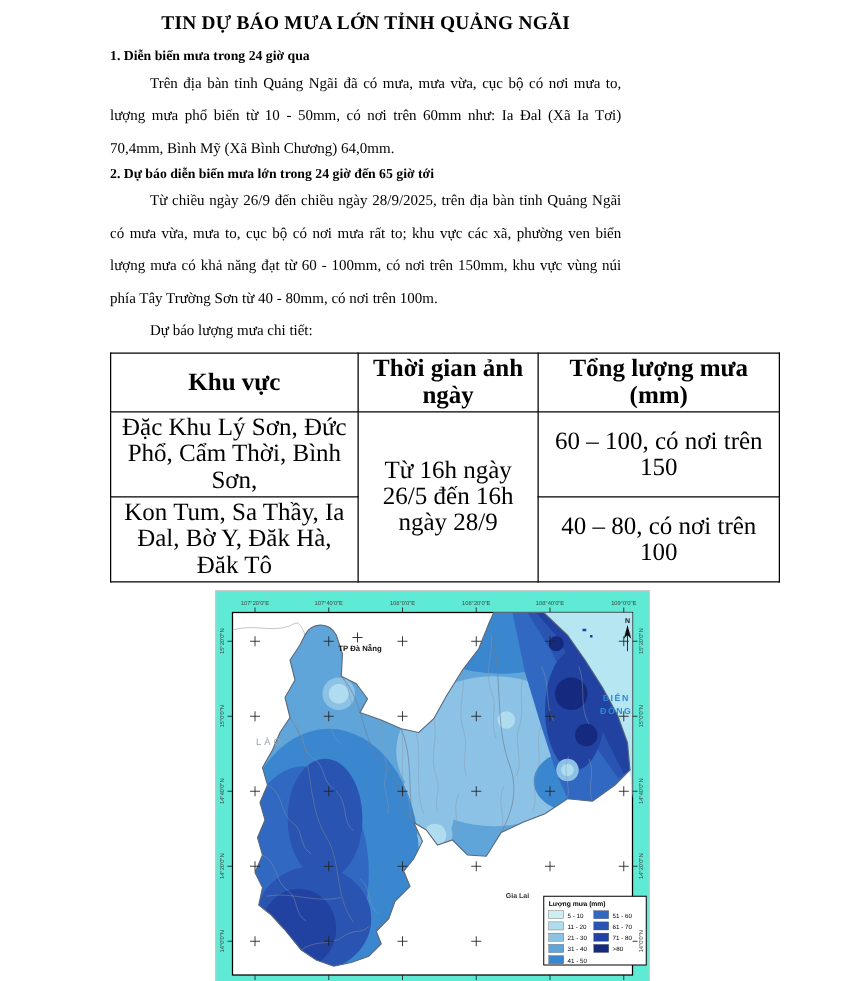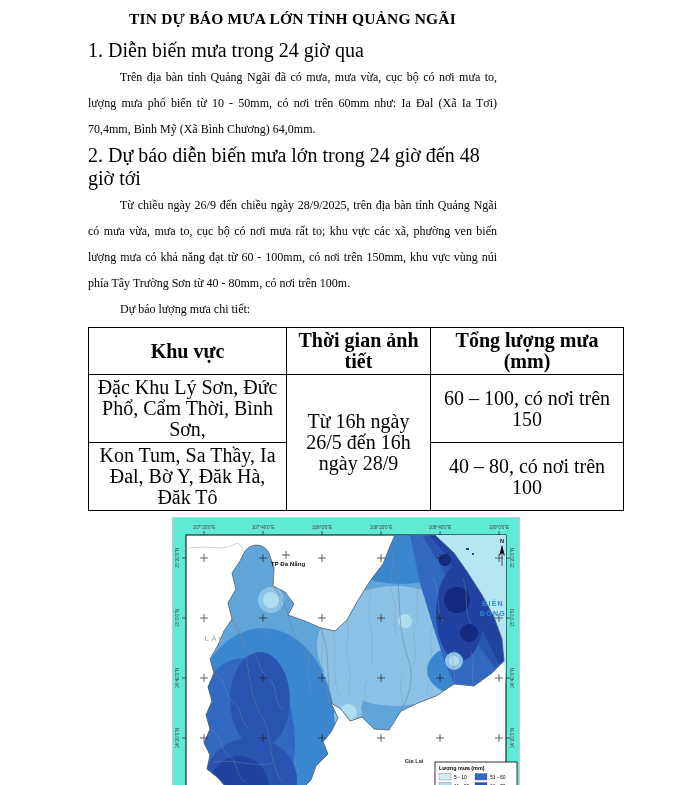--- a/index.html
+++ b/index.html
@@ -1,20 +1,20 @@
 <!DOCTYPE html>
 <html><head>
 <meta charset="utf-8">
 <style>
   html,body{margin:0;padding:0;background:#fff;}
   body{width:686px;height:785px;overflow:hidden;color:#000;
        font-family:"Liberation Serif","DejaVu Serif",serif;}
   .page{box-sizing:border-box;width:559px;height:785px;padding:8px 62px 0 88px;}
   .doc-title{font-size:15.5px;font-weight:bold;text-align:center;margin:2px 0 0 0;letter-spacing:.2px;}
-  .sec-heading{font-size:20px;font-weight:normal;margin:11px 0 2px 0;}
+  .sec-heading{font-size:11px;font-weight:bold;margin:11px 0 2px 0;}
   .sec-heading.second{margin-top:2px;}
   p.body{font-size:12px;line-height:26px;text-align:justify;text-indent:32px;margin:0;}
   p.intro{font-size:12px;line-height:26px;text-indent:32px;margin:0;}
   table.rain{border-collapse:collapse;table-layout:fixed;width:535px;margin-top:5px;font-size:20px;}
   table.rain th,table.rain td{border:1px solid #000;text-align:center;vertical-align:middle;
        padding:2px 8px;line-height:21px;}
   table.rain th{height:26px;font-weight:bold;}
   tr.r1 td{height:48px;}
   tr.r2 td{height:44px;}
   .figure-wrap{width:348px;margin:6px 0 0 84px;}
@@ -32,34 +32,34 @@
 </head>
 <body>
 
 <div class="page">
 
   <h1 class="doc-title">TIN DỰ BÁO MƯA LỚN TỈNH QUẢNG NGÃI</h1>
 
   <h2 class="sec-heading">1. Diễn biến mưa trong 24 giờ qua</h2>
   <p class="body">Trên địa bàn tỉnh Quảng Ngãi đã có mưa, mưa vừa, cục bộ có nơi mưa to, lượng mưa phổ biến từ 10 - 50mm, có nơi trên 60mm như: Ia Đal (Xã Ia Tơi) 70,4mm, Bình Mỹ (Xã Bình Chương) 64,0mm.</p>
 
-  <h2 class="sec-heading second">2. Dự báo diễn biến mưa lớn trong 24 giờ đến 48 giờ tới</h2>
+  <h2 class="sec-heading second">2. Dự báo diễn biến mưa lớn trong 24 giờ đến 65 giờ tới</h2>
   <p class="body">Từ chiều ngày 26/9 đến chiều ngày 28/9/2025, trên địa bàn tỉnh Quảng Ngãi có mưa vừa, mưa to, cục bộ có nơi mưa rất to; khu vực các xã, phường ven biển lượng mưa có khả năng đạt từ 60 - 100mm, có nơi trên 150mm, khu vực vùng núi phía Tây Trường Sơn từ 40 - 80mm, có nơi trên 100m.</p>
   <p class="intro">Dự báo lượng mưa chi tiết:</p>
 
   <table class="rain">
     <colgroup>
         <col style="width:198px">
         <col style="width:144px">
         <col style="width:193px">
       </colgroup>
     <thead>
       <tr>
         <th>Khu vực</th>
-        <th>Thời gian ảnh tiết</th>
+        <th>Thời gian ảnh ngày</th>
         <th>Tổng lượng mưa (mm)</th>
       </tr>
     </thead>
     <tbody>
       <tr class="r1">
         <td>Đặc Khu Lý Sơn, Đức Phổ, Cẩm Thời, Bình Sơn,</td>
         <td rowspan="2">Từ 16h ngày 26/5 đến 16h ngày 28/9</td>
         <td>60 – 100, có nơi trên 150</td>
       </tr>
       <tr class="r2">

